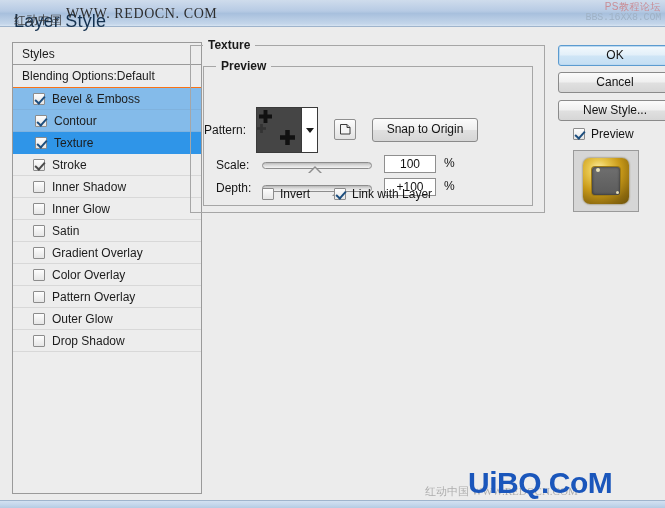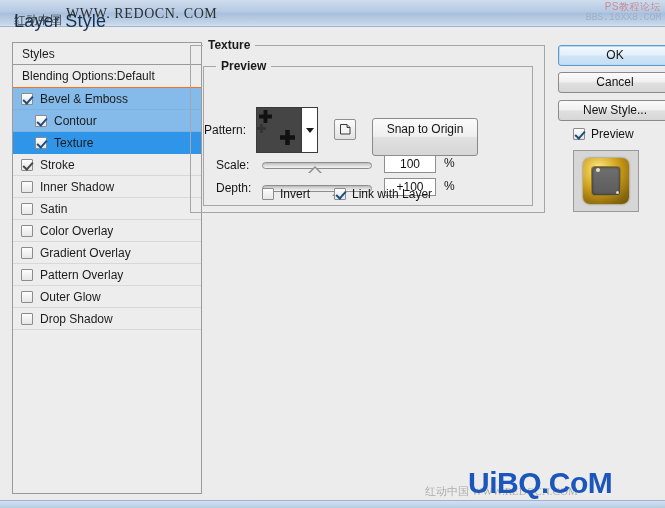--- a/index.html
+++ b/index.html
@@ -113,21 +113,21 @@
     font-size: 12px;
     color: #1c1c1c;
     border-bottom: 1px solid #f97316;
     background: #ededed;
     box-sizing: border-box;
   }
   .sp-row {
     height: 22px;
     display: flex;
     align-items: center;
-    padding-left: 8px;
+    padding-left: 20px;
     border-bottom: 1px solid #d8d8d8;
     font-size: 12px;
     color: #1c1c1c;
     box-sizing: border-box;
   }
   .sp-row.indent { padding-left: 22px; }
   .sp-row.hl-light { background: #84bbea; border-bottom-color: #7fb2de; }
   .sp-row.hl-dark  { background: #2f95e8; border-bottom-color: #2f95e8; }
   .sp-row .lbl { margin-left: 7px; white-space: nowrap; }
 
@@ -235,21 +235,21 @@
     border-radius: 3px;
     font-size: 12px;
     color: #141414;
     text-align: center;
     box-sizing: border-box;
     font-family: "Liberation Sans", sans-serif;
   }
   .btn-snap {
     position: absolute;
     left: 168px; top: 11px;
-    width: 106px; height: 38px;
+    width: 106px; height: 24px;
     line-height: 20px;
   }
 
   
   .slider-row { position: absolute; left: 0; width: 100%; height: 20px; }
   .slider-row .srl {
     position: absolute; left: 12px; top: 3px;
     width: 48px; text-align: left;
     font-size: 12px; color: #151515;
   }
@@ -425,29 +425,33 @@
         <div class="sp-row">
           <span class="cb on gray"></span>
           <span class="lbl">Stroke</span>
         </div>
         <div class="sp-row">
           <span class="cb gray"></span>
           <span class="lbl">Inner Shadow</span>
         </div>
         <div class="sp-row">
           <span class="cb gray"></span>
+          <span class="lbl">Inner Glow</span>
+        </div>
+        <div class="sp-row">
+          <span class="cb gray"></span>
           <span class="lbl">Satin</span>
         </div>
         <div class="sp-row">
           <span class="cb gray"></span>
+          <span class="lbl">Gradient Overlay</span>
+        </div>
+        <div class="sp-row">
+          <span class="cb gray"></span>
           <span class="lbl">Color Overlay</span>
-        </div>
-        <div class="sp-row">
-          <span class="cb gray"></span>
-          <span class="lbl">Gradient Overlay</span>
         </div>
         <div class="sp-row">
           <span class="cb gray"></span>
           <span class="lbl">Pattern Overlay</span>
         </div>
         <div class="sp-row">
           <span class="cb gray"></span>
           <span class="lbl">Outer Glow</span>
         </div>
         <div class="sp-row">

